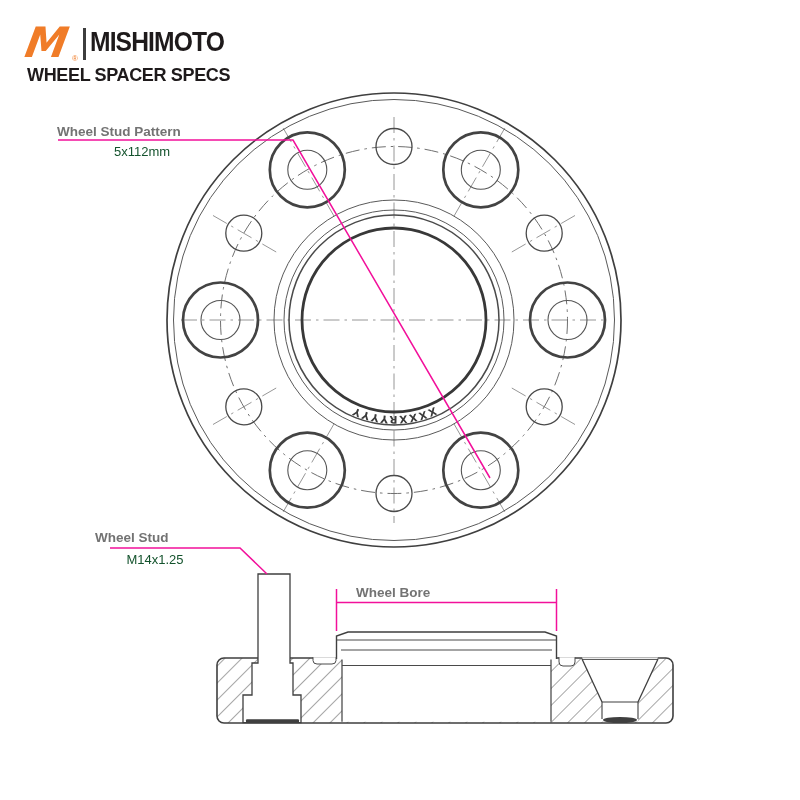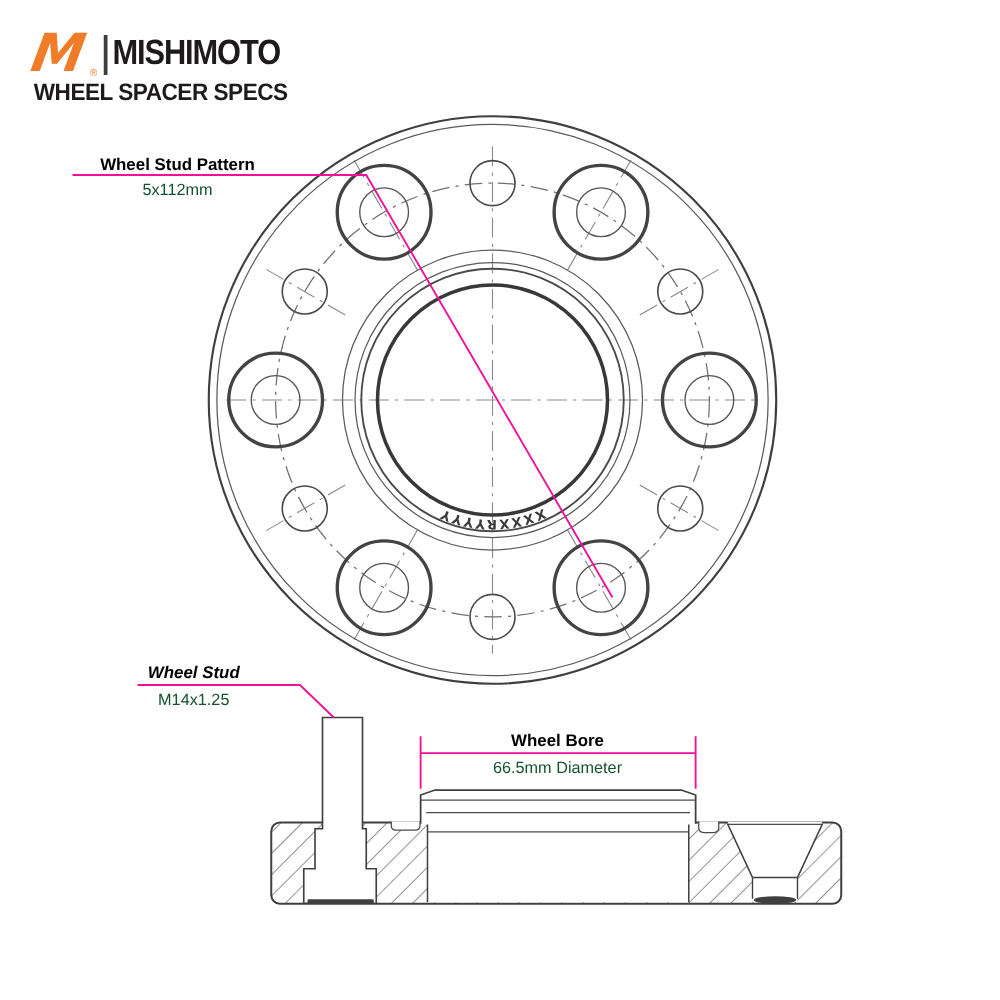--- a/index.html
+++ b/index.html
@@ -10,21 +10,21 @@
   #logo-row{position:absolute;left:26px;top:24px;height:40px;}
   #logo-m{position:absolute;left:0;top:-6px;font:italic 900 42px "DejaVu Sans",sans-serif;
           color:#F07C28;transform:skewX(-10deg);}
   #logo-reg{position:absolute;left:46px;top:30px;font-size:8px;color:#F07C28;}
   #logo-sep{position:absolute;left:57px;top:4px;width:3px;height:32px;background:#3d3d3d;}
   #brand{position:absolute;left:64px;top:2px;font-weight:bold;font-size:28px;letter-spacing:-1px;
          transform:scaleX(0.88);transform-origin:left top;white-space:nowrap;color:#1e1a1b;}
   #subtitle{position:absolute;left:27px;top:64px;font-weight:bold;font-size:19px;letter-spacing:-0.4px;
             transform:scaleX(0.95);transform-origin:left top;white-space:nowrap;color:#1e1a1b;}
   
-  .callout-label{position:absolute;font-weight:bold;font-size:13.5px;text-align:center;color:#000000;}
+  .callout-label{position:absolute;font-weight:bold;font-size:13.5px;text-align:left;color:#737373;}
   .callout-value{position:absolute;font-weight:normal;font-size:13px;text-align:center;color:#14532d;}
   svg text{font-family:"DejaVu Sans",sans-serif;}
 </style>
 </head>
 <body>
 
 <div id="canvas">
 
   <div id="logo-row">
     <div id="logo-m">M</div>
@@ -150,19 +150,18 @@
         <line x1="336.5" y1="589" x2="336.5" y2="631"></line>
         <line x1="556.5" y1="589" x2="556.5" y2="631"></line>
         <line x1="336.5" y1="602.5" x2="556.5" y2="602.5"></line>
       </g>
     </g>
   </svg>
 
   <div class="callout-label" style="left:57px;top:124px;width:170px;">Wheel Stud Pattern</div>
   <div class="callout-value" style="left:57px;top:144px;width:170px;">5x112mm</div>
 
-  <div class="callout-label" style="left:95px;top:530px;width:120px;font-style:italic;">Wheel Stud</div>
+  <div class="callout-label" style="left:95px;top:530px;width:120px;">Wheel Stud</div>
   <div class="callout-value" style="left:95px;top:552px;width:120px;">M14x1.25</div>
 
   <div class="callout-label" style="left:356px;top:585px;width:180px;">Wheel Bore</div>
-  <div class="callout-value" style="left:356px;top:606px;width:180px;">66.5mm Diameter</div>
 
 </div>
 
 </body></html>

